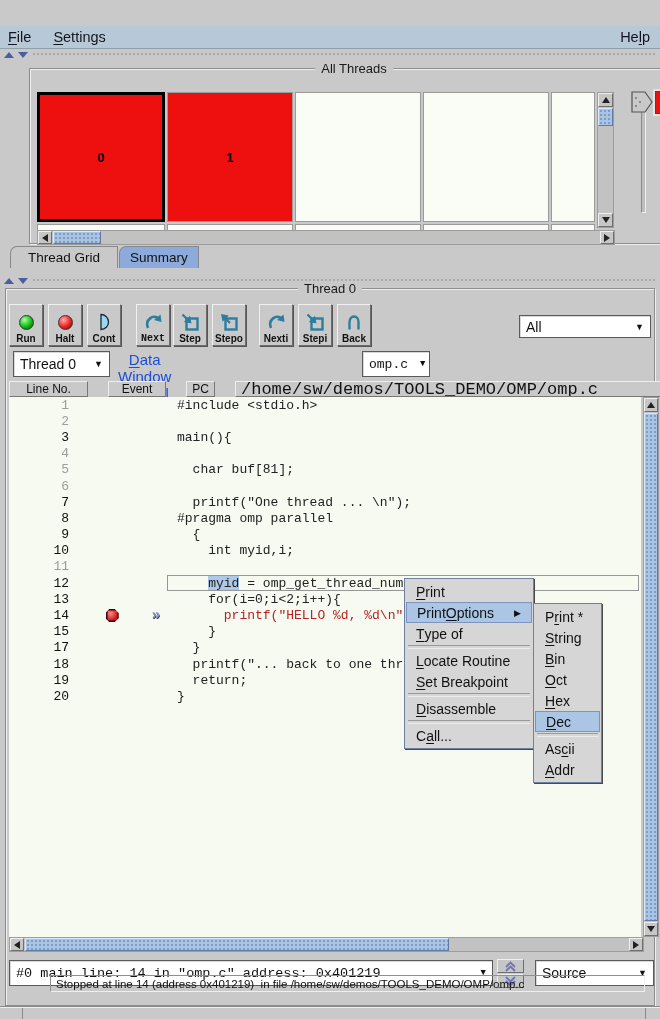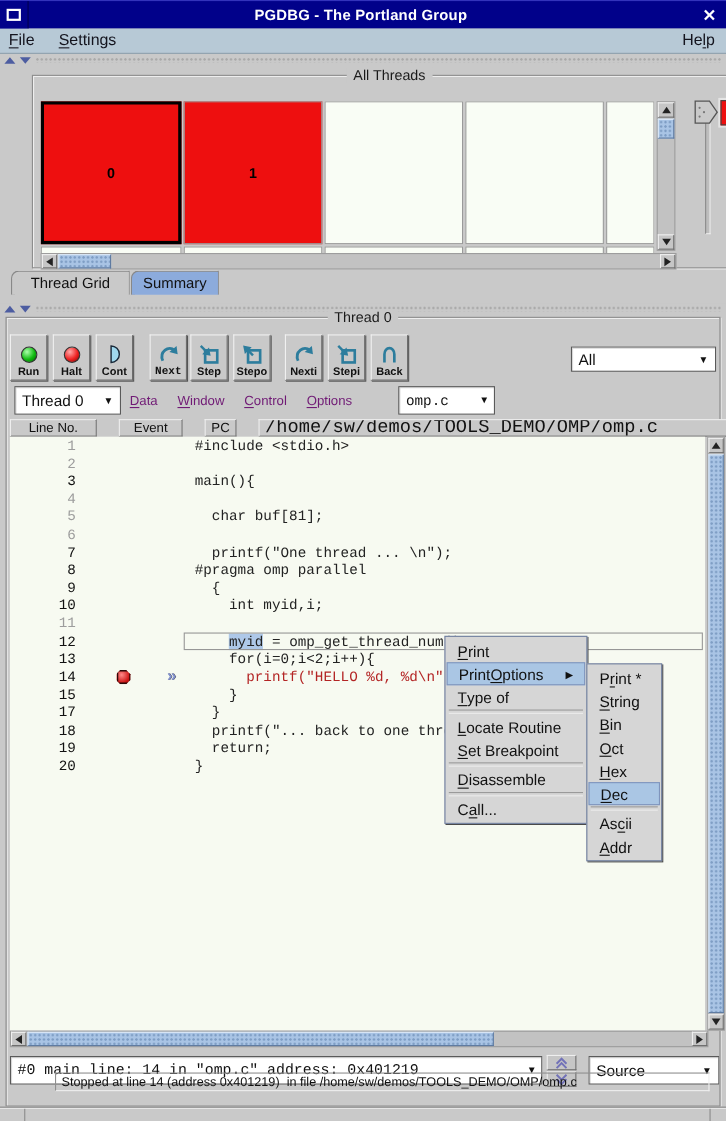--- a/index.html
+++ b/index.html
@@ -69,23 +69,23 @@
   .tbtn .ticon { width:20px; height:20px; margin-bottom:1px; display:flex; align-items:center; justify-content:center; }
   .tbtn .tlabel { font-size:10px; font-weight:bold; color:#111; line-height:11px; }
   .ball { width:15px; height:15px; border-radius:50%; border:1px solid #333; }
   .ball.green { background:radial-gradient(circle at 35% 30%, #aaffaa, #11bb11 55%, #045804); }
   .ball.red { background:radial-gradient(circle at 35% 30%, #ffaaaa, #ee2222 55%, #6b0404); }
 
   .combo { position:absolute; background:#ffffff; border:1px solid #5a5a5a; box-shadow:inset 1px 1px 0 #d8d8d8; display:flex; align-items:center; padding:0 6px; font-size:14px; color:#111; }
   .combo .cb-arrow { margin-left:auto; font-size:9px; color:#111; }
   #all-combo { left:513px; top:26px; width:132px; height:23px; }
   #thread-combo { left:7px; top:62px; width:97px; height:26px; }
-  #file-combo { left:356px; top:62px; width:88px; height:26px; font-family:"Liberation Mono", monospace; font-size:13px;gap:12px; }
-
-  #panel-menus { position:absolute; left:112px; top:62px; height:26px; display:flex; align-items:center; font-size:12px; color:#701a75; }
+  #file-combo { left:356px; top:62px; width:68px; height:26px; font-family:"Liberation Mono", monospace; font-size:13px;gap:12px; }
+
+  #panel-menus { position:absolute; left:112px; top:62px; height:26px; display:flex; align-items:center; font-size:15px; color:#1d4ed8;flex-direction:column; }
   #panel-menus .pmenu { margin-right:18px; cursor:default; }
 
   
   #src-header { position:absolute; left:3px; top:92px; height:16px; display:flex;gap:20px; }
   .hcell { height:16px; background:#c9c9c9; border:1px solid; border-color:#eeeeee #777 #777 #eeeeee; font-size:12px; color:#111; display:flex; align-items:center; justify-content:center; overflow:hidden; }
   .hcell.path { justify-content:flex-start; padding-left:5px; font-family:"Liberation Mono", monospace; font-size:17px; }
   #src-body { position:absolute; left:3px; top:108px; width:632px; height:540px; background:#f7faf1; overflow:hidden; }
   .src-row { position:relative; width:100%; height:16.2px; display:flex; align-items:center; font-family:"Liberation Mono", monospace; font-size:13px; color:#222; }
   .src-row .ln { width:74px; text-align:right; padding-right:14px; color:#111; }
   .src-row .ln.dim { color:#9d9d9d; }
@@ -121,27 +121,20 @@
   .mitem.hl { background:#aac6e4; border:1px solid #7f94bc; }
   .mitem .sub-arrow { margin-left:auto; font-size:9px; color:#111; }
   .msep { height:4px; margin:1px 2px; border-top:1px solid #9a9a9a; border-bottom:1px solid #ececec; }
   u { text-underline-offset:2px; }
 </style>
 </head>
 <body>
 
 <div id="window">
 
-  <div id="titlebar">
-    <div id="title-icon-box">
-      <div id="title-icon"></div>
-    </div>
-    <div id="title-text">PGDBG - The Portland Group</div>
-    <div id="close-btn">✕</div>
-  </div>
 
   <div id="menubar">
     <span id="menubar-left"><span class="mbar-item"><u>F</u>ile</span><span class="mbar-item"><u>S</u>ettings</span></span>
     <span id="menubar-right"><span class="mbar-item">He<u>l</u>p</span></span>
   </div>
 
   <div class="sash" style="top:50px">
     <div class="tri tri-up"></div>
     <div class="tri tri-dn"></div>
     <div class="dots"></div>

